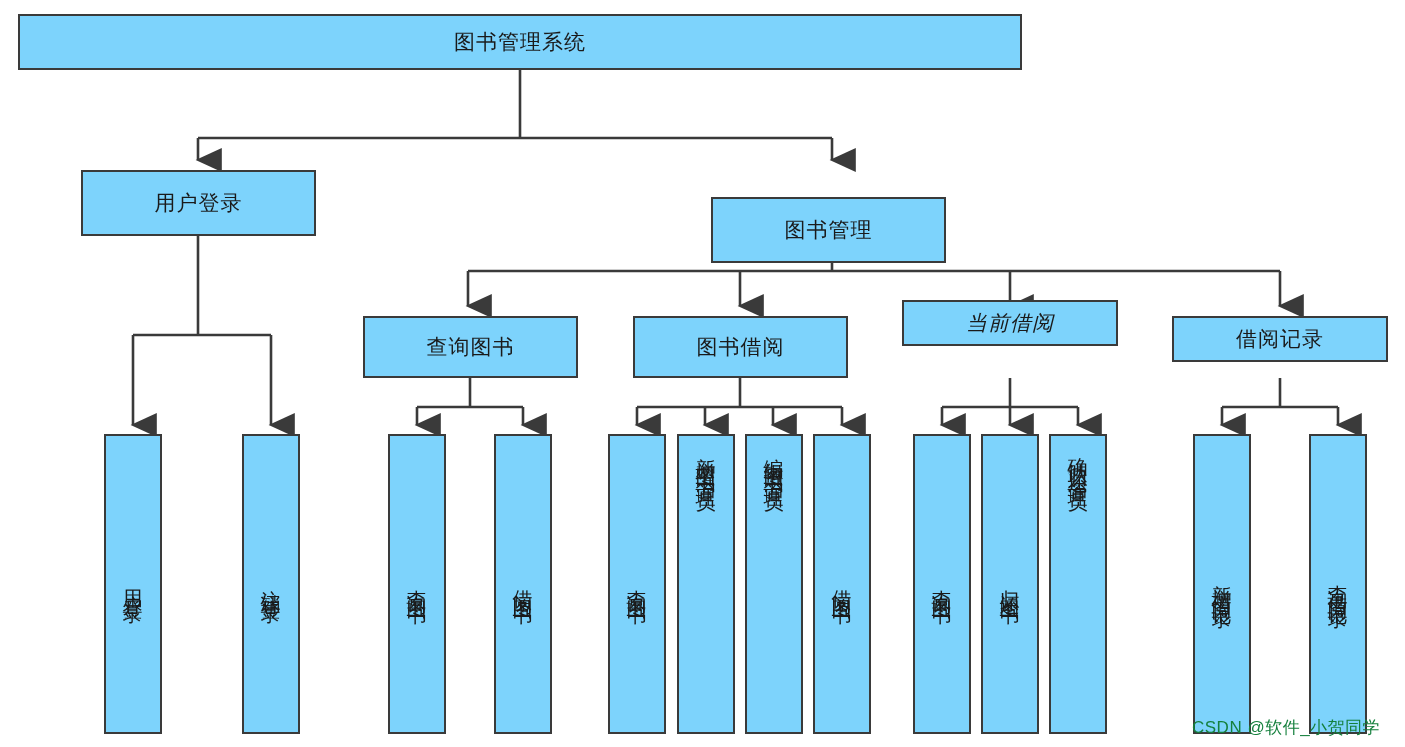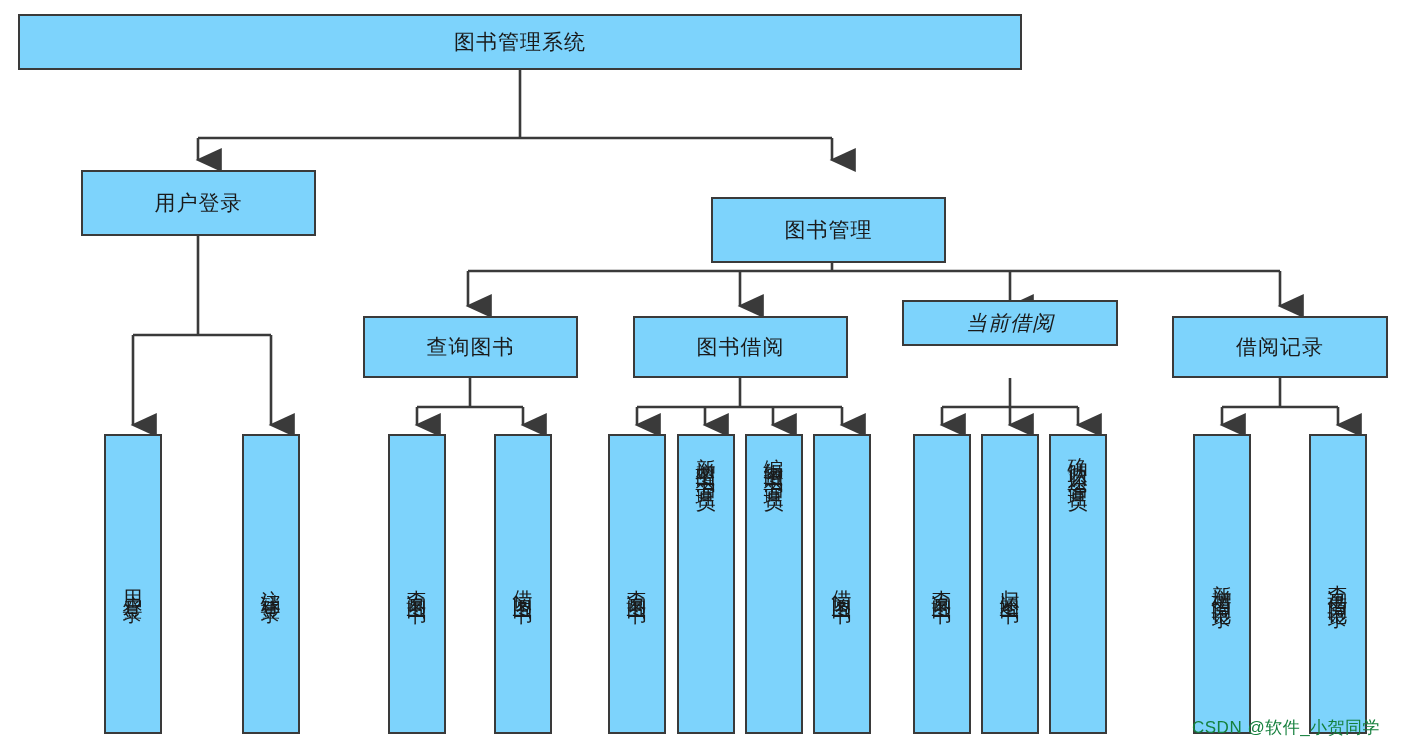--- a/index.html
+++ b/index.html
@@ -138,21 +138,21 @@
 
   <div class="node h" style="left:363px; top:316px; width:215px; height:62px;">
     <span>查询图书</span>
   </div>
   <div class="node h" style="left:633px; top:316px; width:215px; height:62px;text-align:right;">
     <span>图书借阅</span>
   </div>
   <div class="node h" style="left:902px; top:300px; width:216px; height:46px;font-style:italic;">
     <span>当前借阅</span>
   </div>
-  <div class="node h" style="left:1172px; top:316px; width:216px; height:62px;">
+  <div class="node h" style="left:1172px; top:316px; width:216px; height:46px;">
     <span>借阅记录</span>
   </div>
 
   <div class="node leaf" style="left:104px; top:434px; width:58px; height:300px;">
     <span class="vtext mid">用户登录</span>
   </div>
   <div class="node leaf" style="left:242px; top:434px; width:58px; height:300px;">
     <span class="vtext mid">注销登录</span>
   </div>
 

